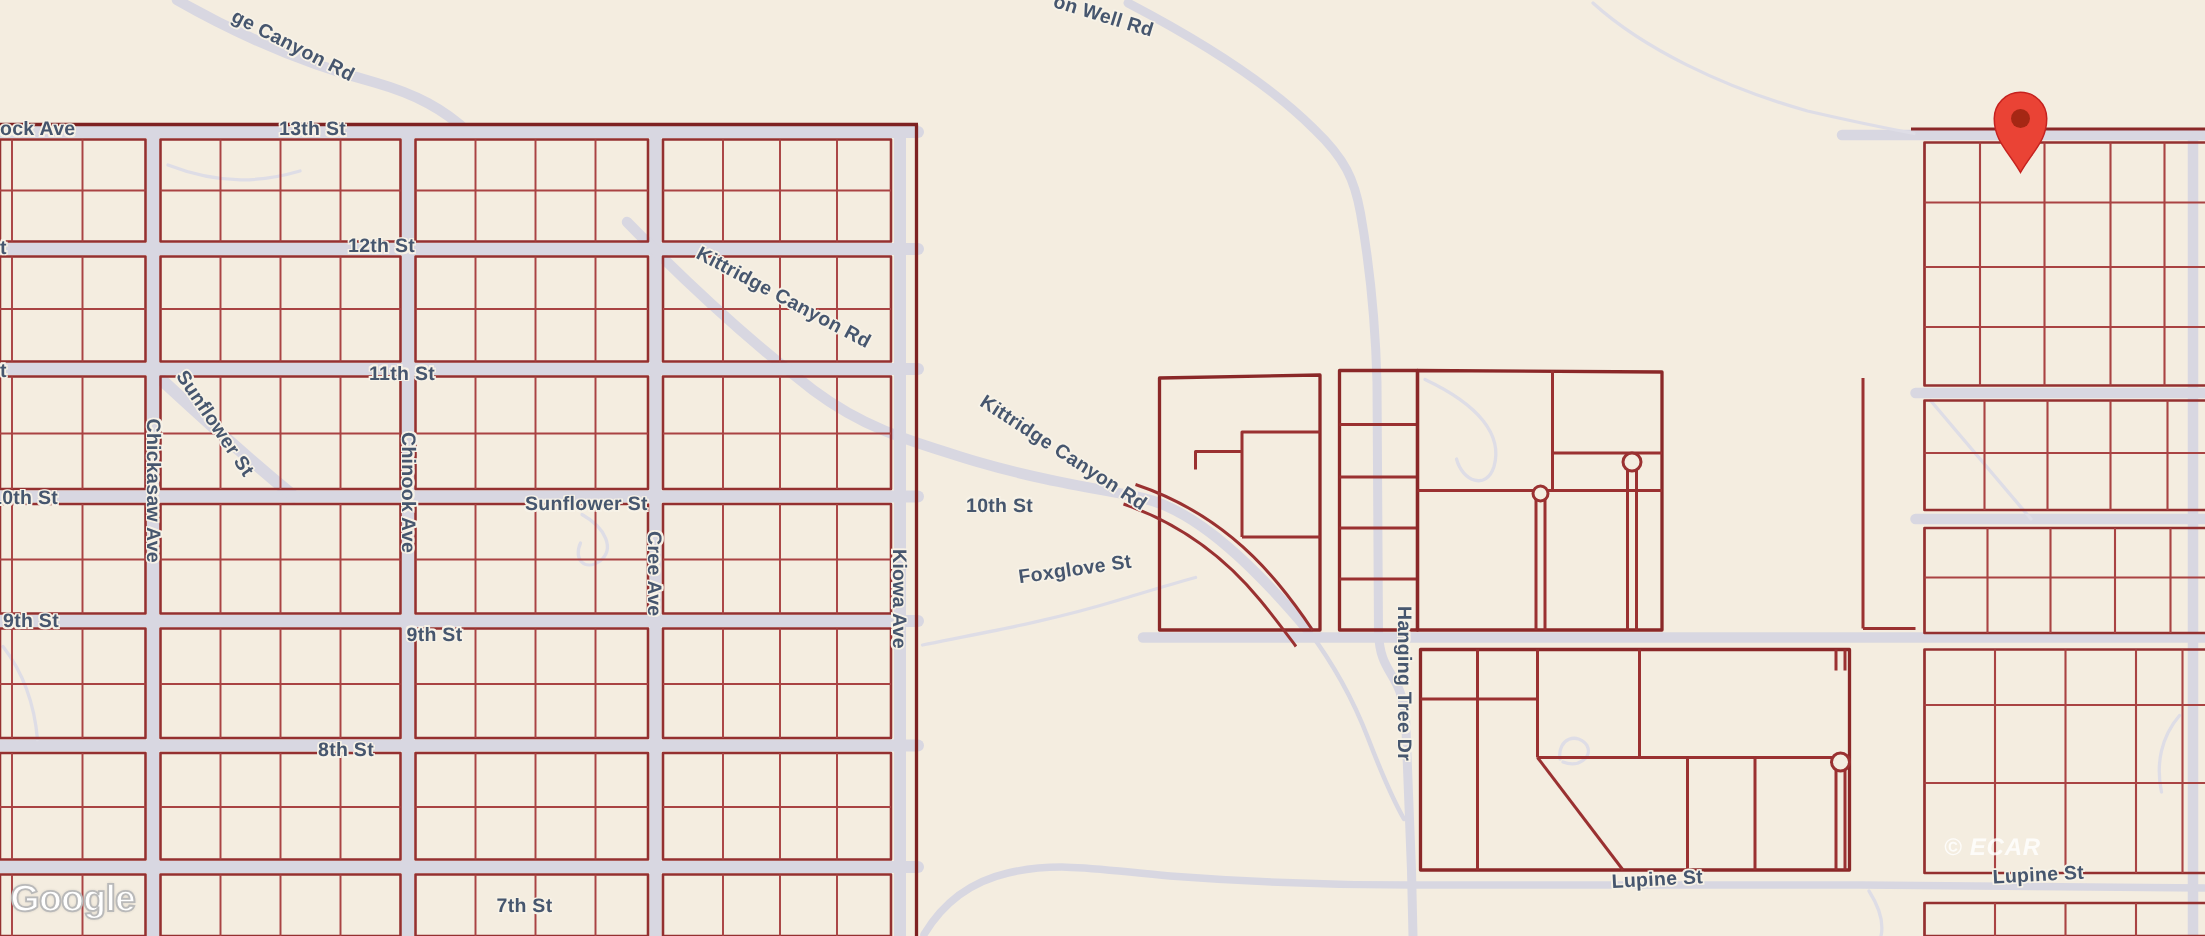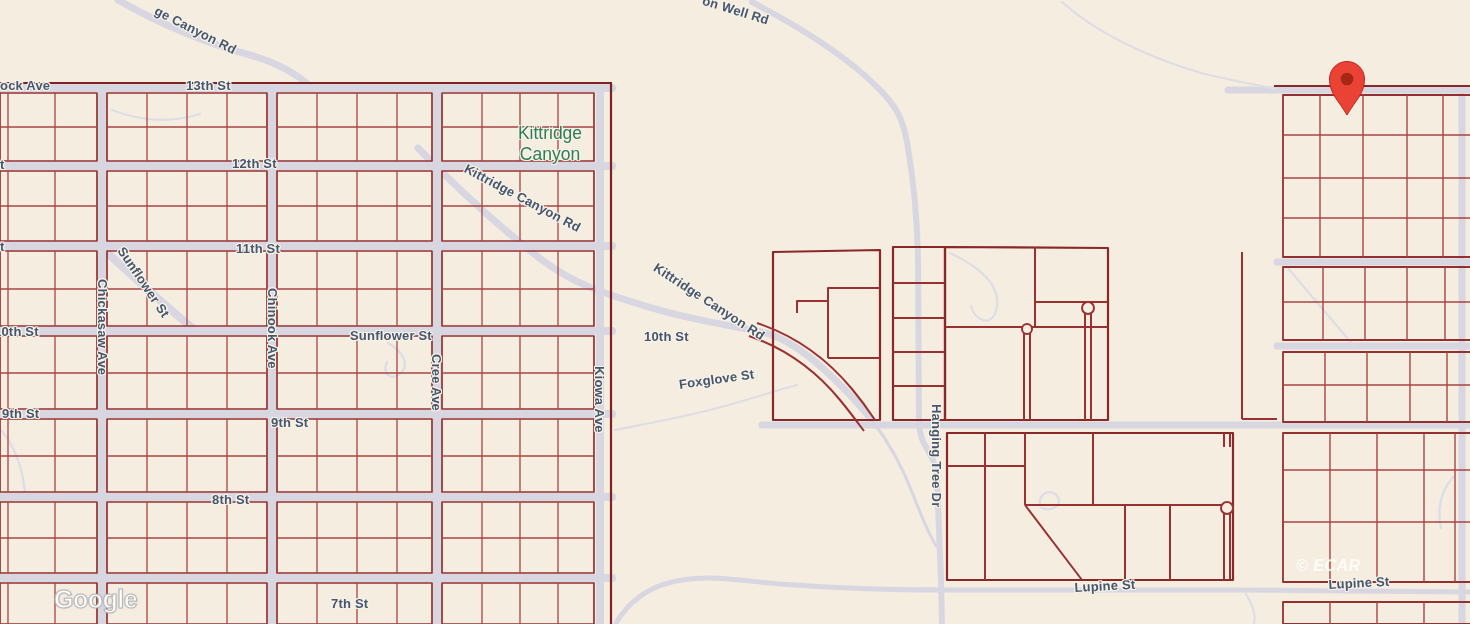--- a/index.html
+++ b/index.html
@@ -284,27 +284,23 @@
       <circle cx="1347" cy="79" r="6.3" fill="#A52714"></circle>
     </g>
   </svg>
 
   <div class="lbl" style="left:0px;top:78px;">ock Ave</div>
   <div class="lbl" style="left:162px;top:78px;margin-left:24px;">13th St</div>
   <div class="lbl" style="left:159px;top:3px;transform:rotate(27deg);">ge Canyon Rd</div>
   <div class="lbl" style="left:705px;top:-7px;transform:rotate(17deg);">on Well Rd</div>
   <div class="lbl" style="left:232px;top:156px;">12th St</div>
   <div class="lbl" style="left:0px;top:157px;">t</div>
-  <div class="lbl" style="left:236px;top:241px;">11th St</div>
+  <div class="lbl" style="left:246px;top:241px;">11th St</div>
   <div class="lbl" style="left:0px;top:239px;">t</div>
 
-  <div class="place-lbl" style="left:488px;top:123px;width:124px;">
-    <span style="display:block;">Kittridge</span>
-    <span style="display:block;">Canyon</span>
-  </div>
 
   <div class="lbl" style="left:469px;top:161px;transform:rotate(28deg);">Kittridge Canyon Rd</div>
   <div class="lbl" style="left:127px;top:244px;transform:rotate(56deg);">Sunflower St</div>
   <div class="lbl" style="left:110px;top:279px;transform:rotate(90deg);">Chickasaw Ave</div>
   <div class="lbl" style="left:280px;top:288px;transform:rotate(90deg);">Chinook Ave</div>
   <div class="lbl" style="left:-6px;top:324px;">10th St</div>
   <div class="lbl" style="left:350px;top:328px;">Sunflower St</div>
   <div class="lbl" style="left:444px;top:354px;transform:rotate(90deg);">Cree Ave</div>
   <div class="lbl" style="left:607px;top:366px;transform:rotate(90deg);">Kiowa Ave</div>
   <div class="lbl" style="left:644px;top:329px;">10th St</div>
@@ -313,15 +309,15 @@
   <div class="lbl" style="left:2px;top:406px;">9th St</div>
   <div class="lbl" style="left:271px;top:415px;">9th St</div>
   <div class="lbl" style="left:-4px;top:437px;transform:rotate(64deg);">St</div>
   <div class="lbl" style="left:212px;top:492px;">8th St</div>
   <div class="lbl" style="left:331px;top:596px;">7th St</div>
   <div class="lbl" style="left:944px;top:404px;transform:rotate(90deg);">Hanging Tree Dr</div>
   <div class="lbl" style="left:1074px;top:580px;transform:rotate(-3deg);">Lupine St</div>
   <div class="lbl" style="left:1328px;top:577px;transform:rotate(-3deg);">Lupine St</div>
 
   <div class="watermark" style="left:1296px;top:557px;">© ECAR</div>
-  <div class="google-logo" style="left:7px;top:585px;margin-left:47px;">Google</div>
+  <div class="google-logo" style="left:7px;top:585px;">Google</div>
 
 </div>
 
 </body></html>

